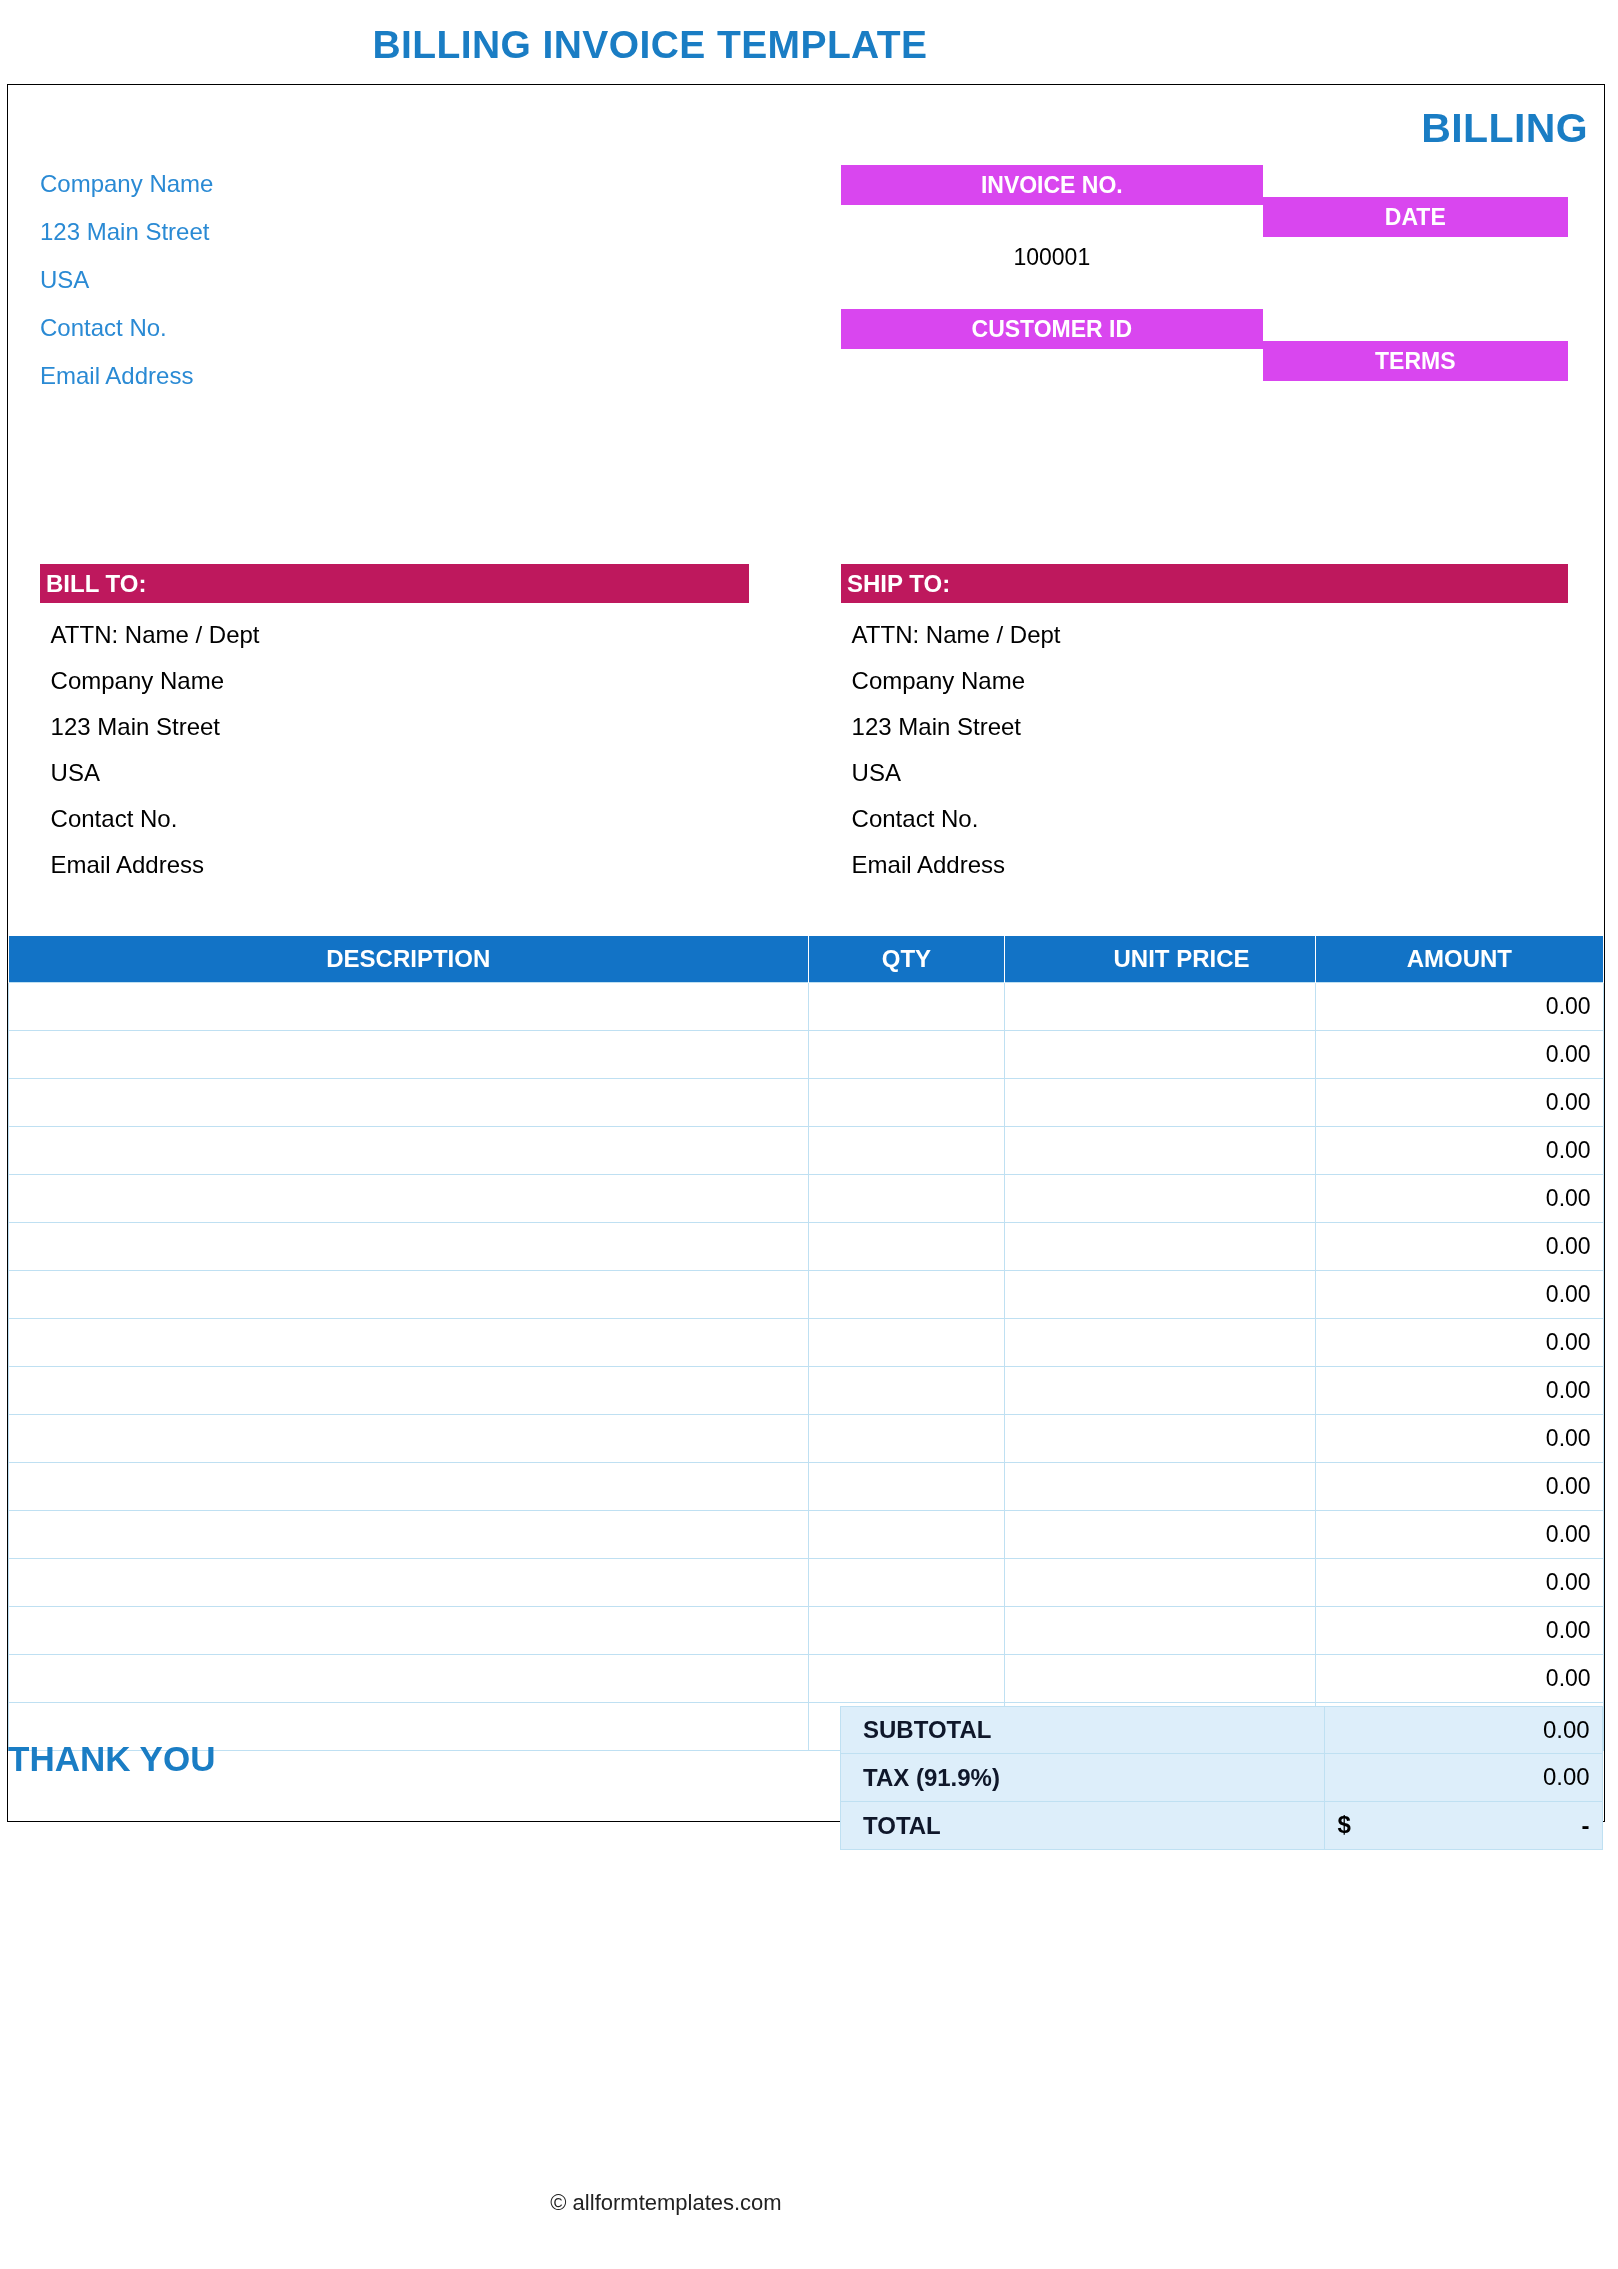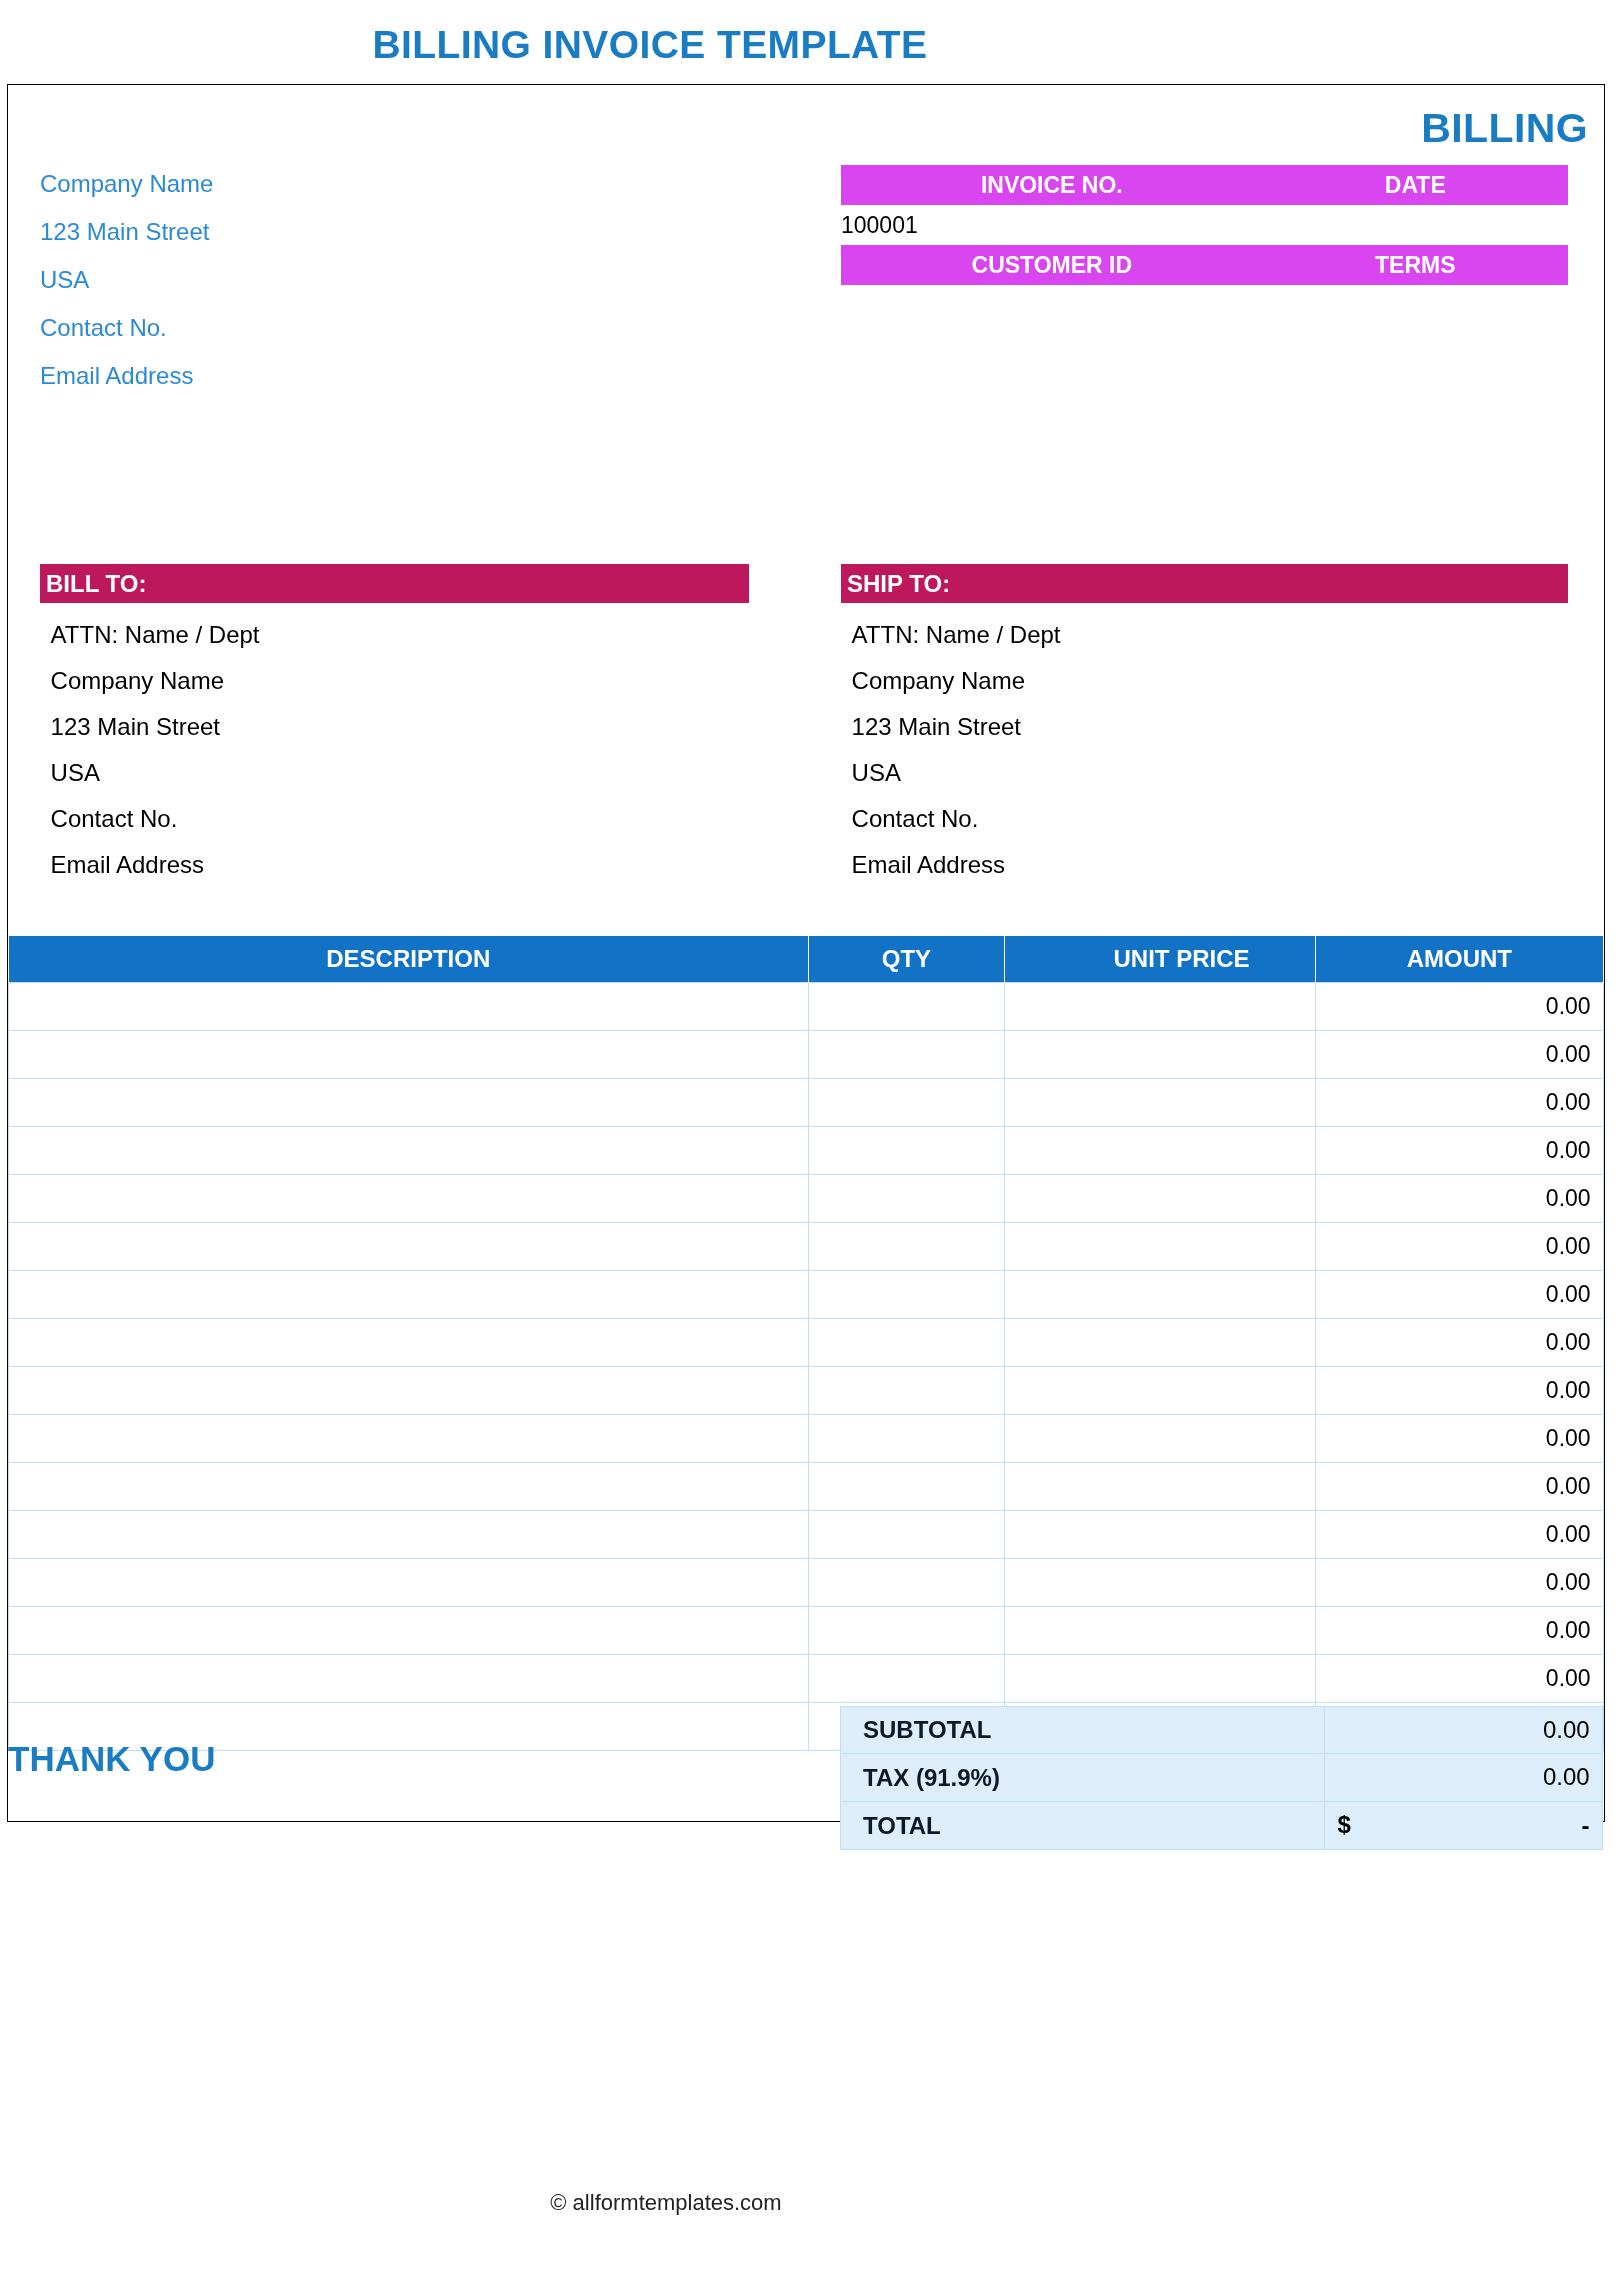--- a/index.html
+++ b/index.html
@@ -80,25 +80,26 @@
     font-weight: bold;
     font-size: 23px;
     text-align: center;
     height: 40px;
     line-height: 40px;
   }
   .meta-val {
     background: #ffffff;
     color: #000000;
     font-size: 23px;
+    text-align: center;
     height: 40px;
     line-height: 40px;
   }
   .c1 { width: 58%; }
-  .c2 { width: 42%; }
+  .c2 { width: 42%; margin-top: 32px; }
 
   
   .addr {
     position: absolute;
     top: 479px;
   }
   .addr.bill { left: 32px; width: 709px; }
   .addr.ship { left: 833px; width: 727px; }
   .addr-hdr {
     background: #be185d;

